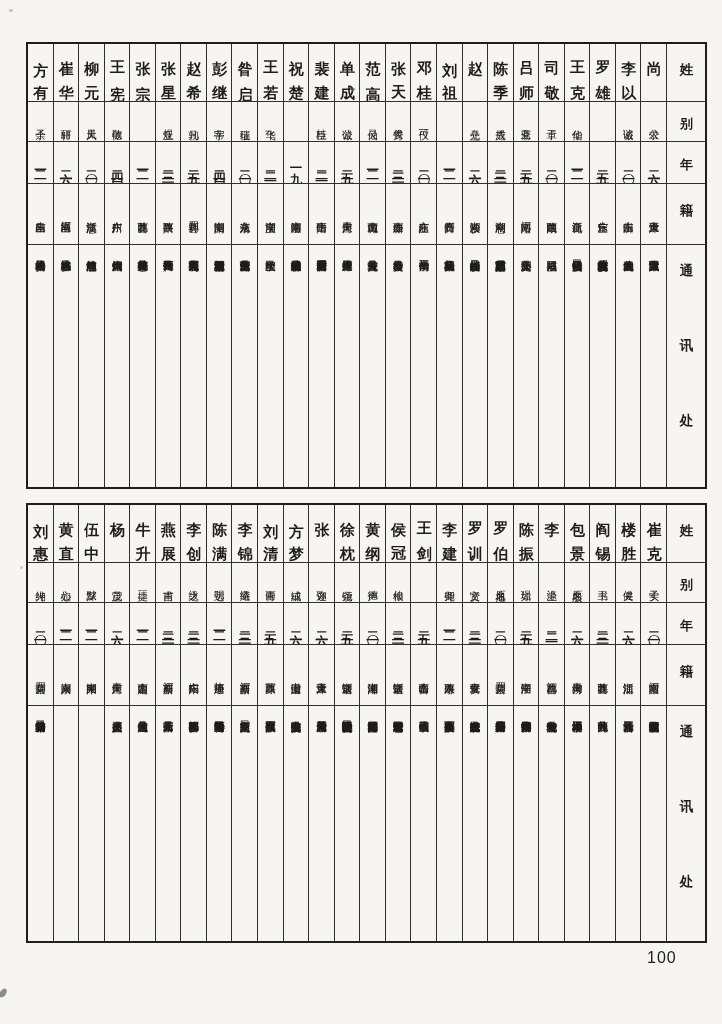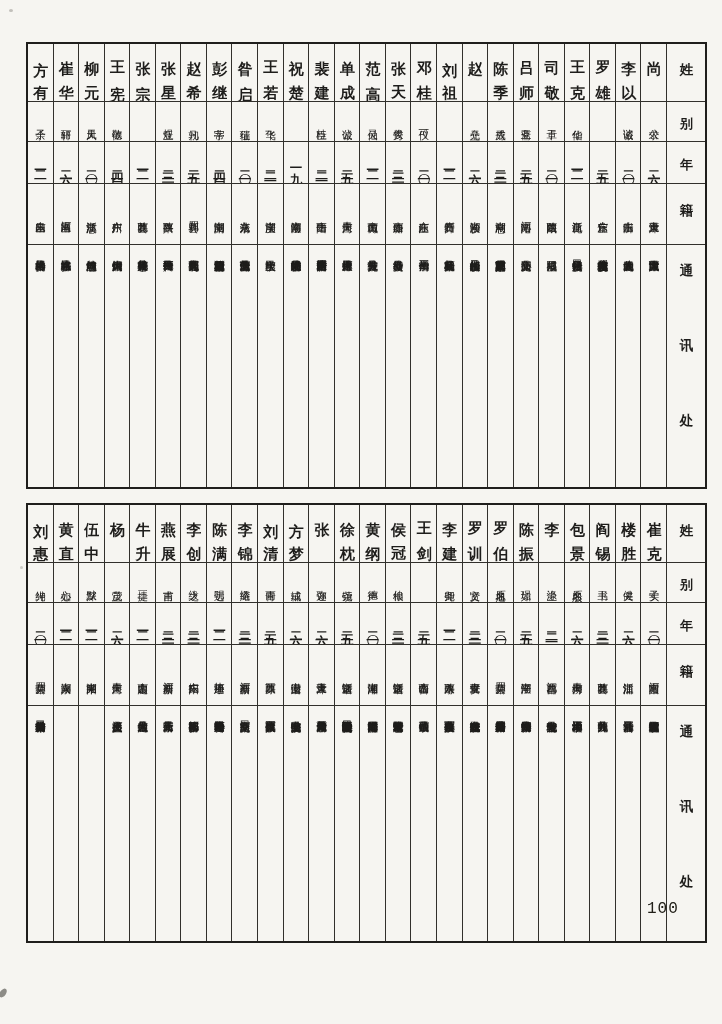--- a/index.html
+++ b/index.html
@@ -50,23 +50,23 @@
   .addr-txt  { font-size:10.5px; line-height:1.1; max-height:100%; }
 
   .h-txt { font-weight:bold; color:#1e1d1b; text-align:justify; text-align-last:justify; }
   .h-name   { font-size:13.5px; height:44px; }
   .h-byname { font-size:13px;   height:29px; }
   .h-age    { font-size:13px;   height:30px; }
   .h-origin { font-size:13.5px; height:44px; }
   .h-addr   { font-size:13.5px; height:150px; }
 
   .page-number {
-    position:absolute; left:647px; top:900px;
+    position:absolute; left:647px; top:949px;
     font-size:16px; letter-spacing:1px; color:#222019;
-    font-family:Liberation Mono, monospace;
+    font-family:Liberation Sans, sans-serif;
   }
   .artifact { position:absolute; background:#8d8b85; border-radius:50%; opacity:.5; }
   .a1 { left:9px;  top:9px;   width:4px; height:3px; }
   .a2 { left:0px;  top:988px; width:6px; height:10px; transform:rotate(35deg); opacity:.65; background:#55534e; }
   .a3 { left:20px; top:566px; width:3px; height:3px; opacity:.4; }
 </style>
 </head>
 <body>
 
 <div class="page">

